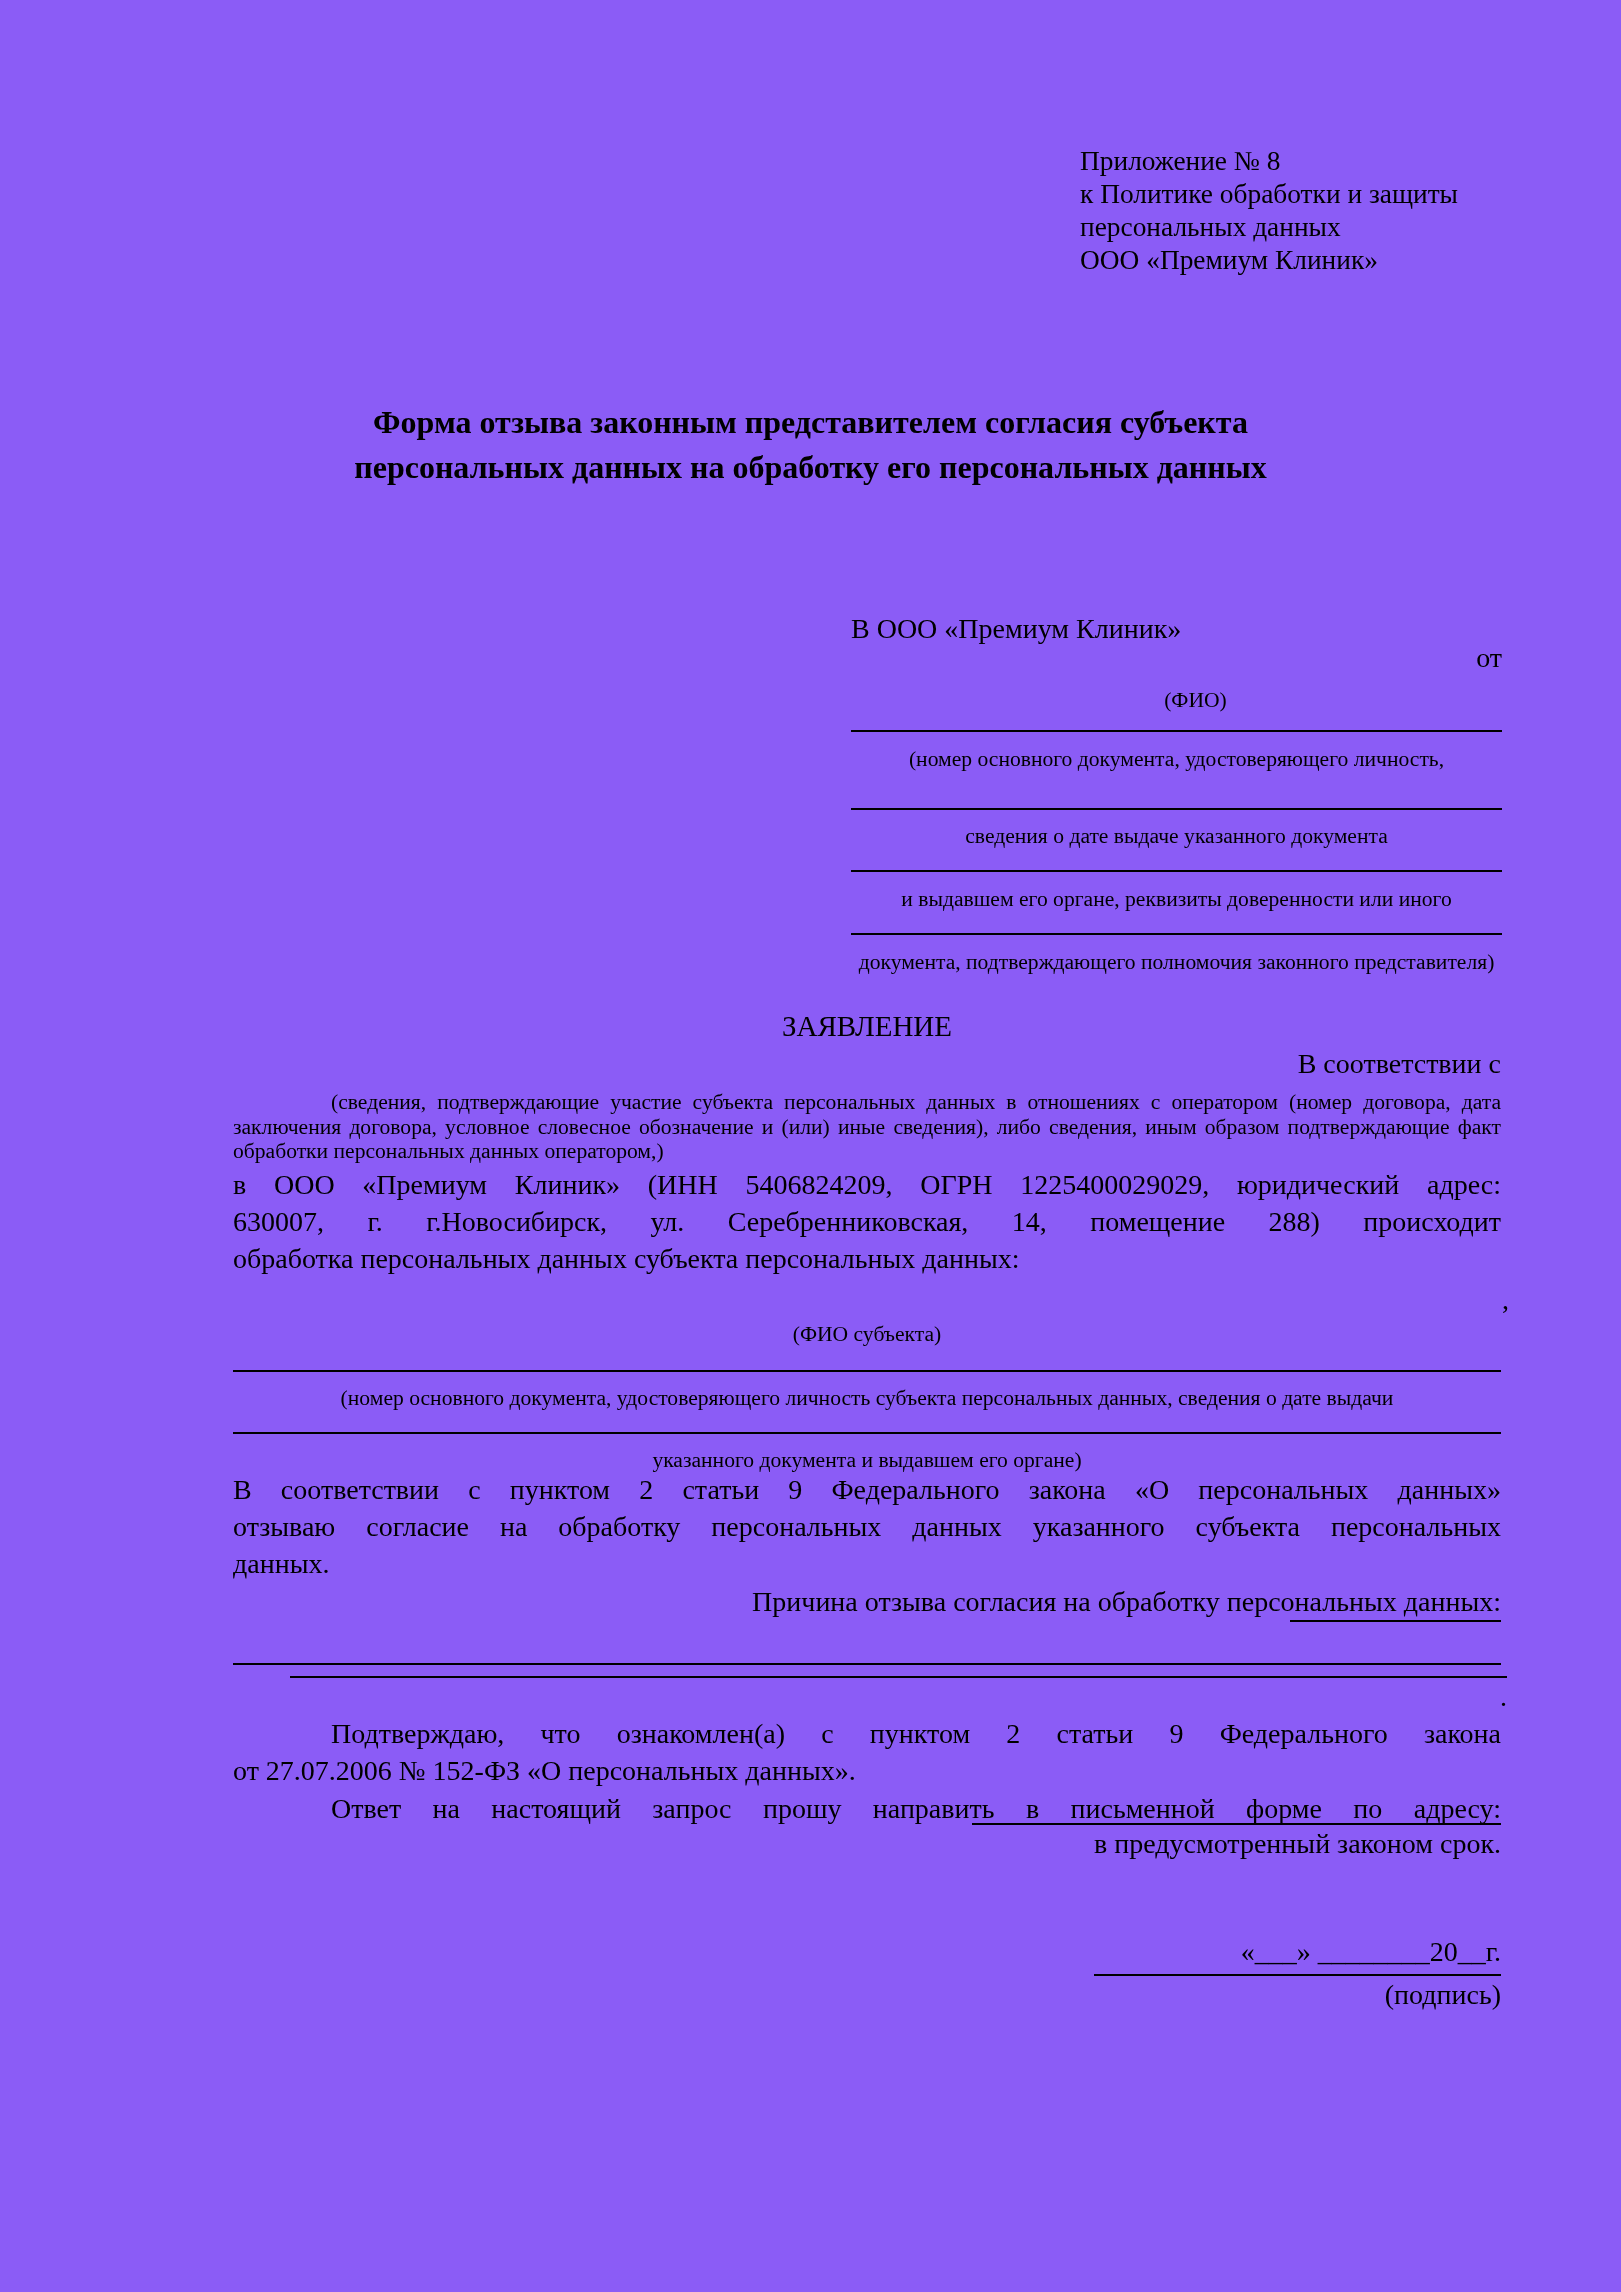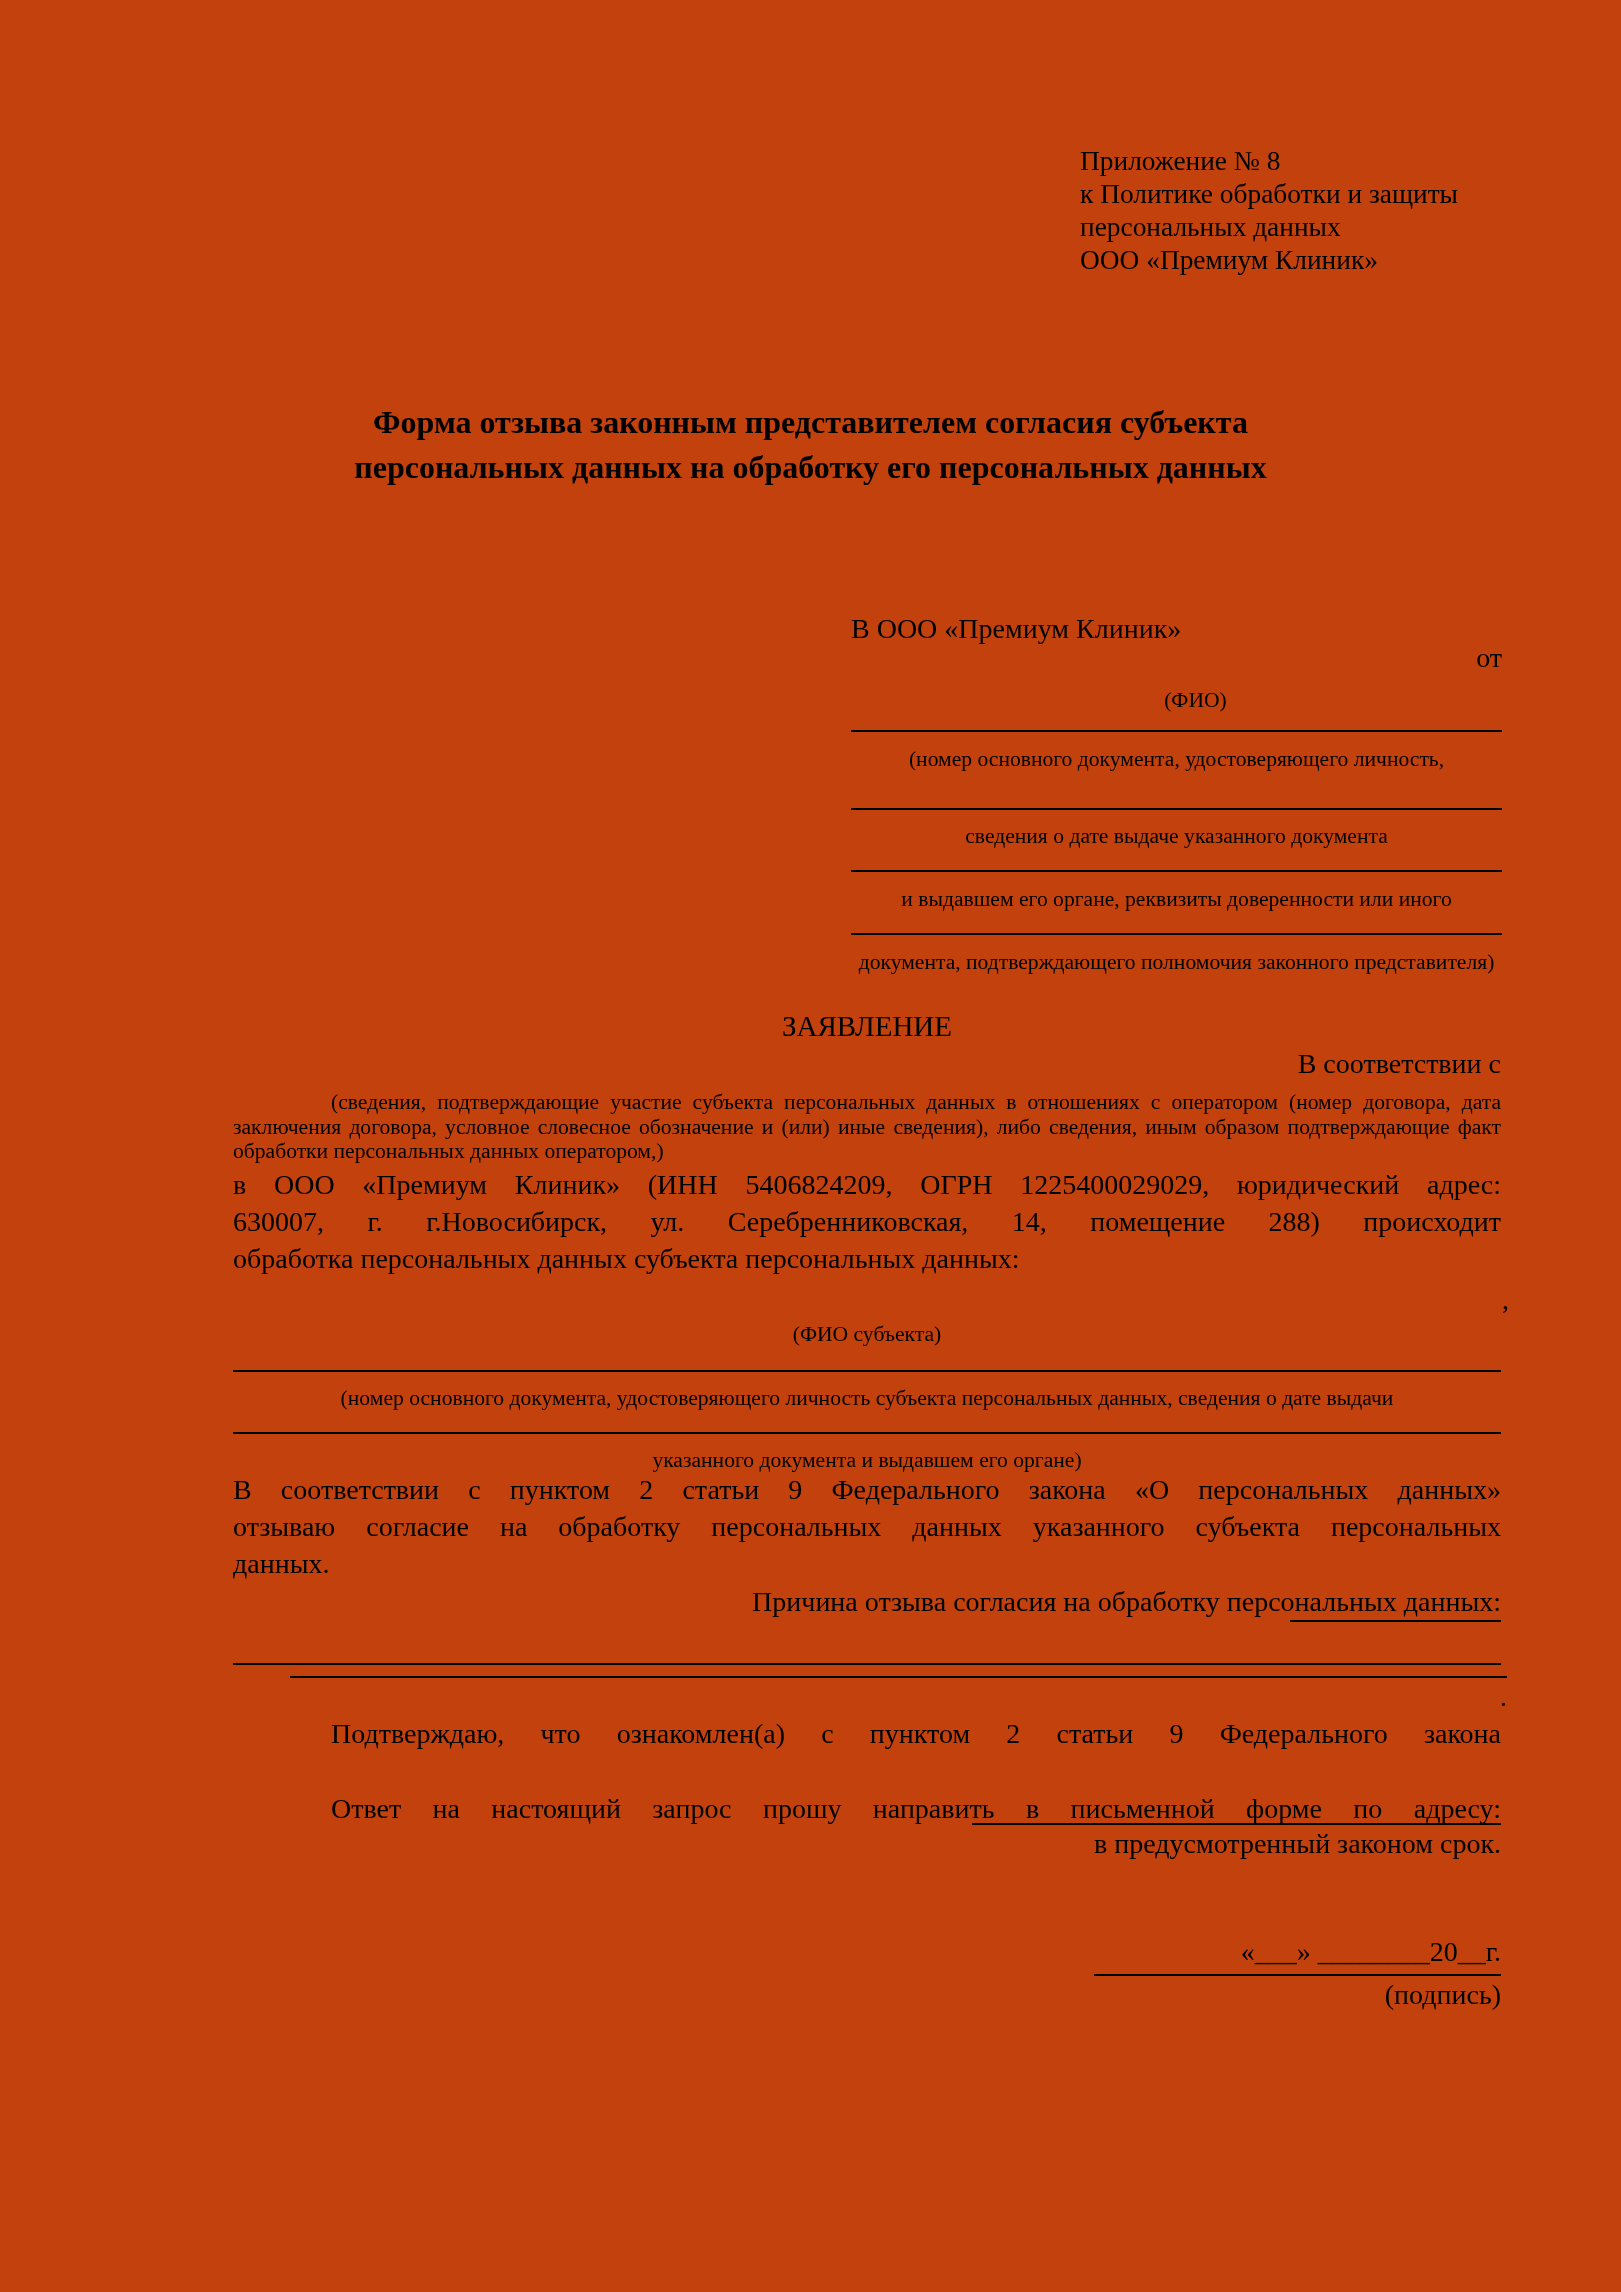--- a/index.html
+++ b/index.html
@@ -1,17 +1,17 @@
 <!DOCTYPE html>
 <html><head>
 <meta charset="utf-8">
 <style>
   html,body { margin:0; padding:0; background:#e8e8e8; }
   .pg {
-    position:relative; width:1621px; height:2293px; background:#c2410c;
+    position:relative; width:1621px; height:2293px; background:#8b5cf6;
     font-family:"Liberation Serif","DejaVu Serif",serif; color:#000;
     margin:0 auto; overflow:hidden;
   }
   .abs  { position:absolute; }
   .t29  { font-size:28px; line-height:37px; }
   .t28  { font-size:27.4px; line-height:33px; }
   .t30  { font-size:29px; line-height:37px; }
   .title{ font-size:32px; line-height:45px; font-weight:bold; }
   .small{ font-size:21.6px; line-height:24.5px; }
   .ctr  { text-align:center; }
@@ -103,20 +103,21 @@
   </div>
 
   <div class="abs hl" style="left:233px; top:1663px; width:1268px;"></div>
   <div class="abs row t29" style="left:233px; top:1676px; width:1274px; height:25.5px;">
     <span class="uw" style="width:1217px;"></span>
     <span>.</span>
   </div>
 
   <div class="abs t29" style="left:233px; top:1715px; width:1268px;">
     <div class="jl ind">Подтверждаю, что ознакомлен(а) с пунктом 2 статьи 9 Федерального закона</div>
+    <div>от 27.07.2006 № 152-ФЗ «О персональных данных».</div>
   </div>
 
   <div class="abs t29 jl ind" style="left:233px; top:1790px; width:1268px;">Ответ на настоящий запрос прошу направить в письменной форме по адресу:</div>
   <div class="abs row t29" style="left:233px; top:1823px; width:1268px; height:29px;">
     <span class="uw" style="width:529px;"></span>
     <span>в предусмотренный законом срок.</span>
   </div>
 
   <div class="abs row t29" style="left:233px; top:1933px; width:1268px; height:35px; justify-content:space-between;">
     <span>«___» ________20__г.</span>

